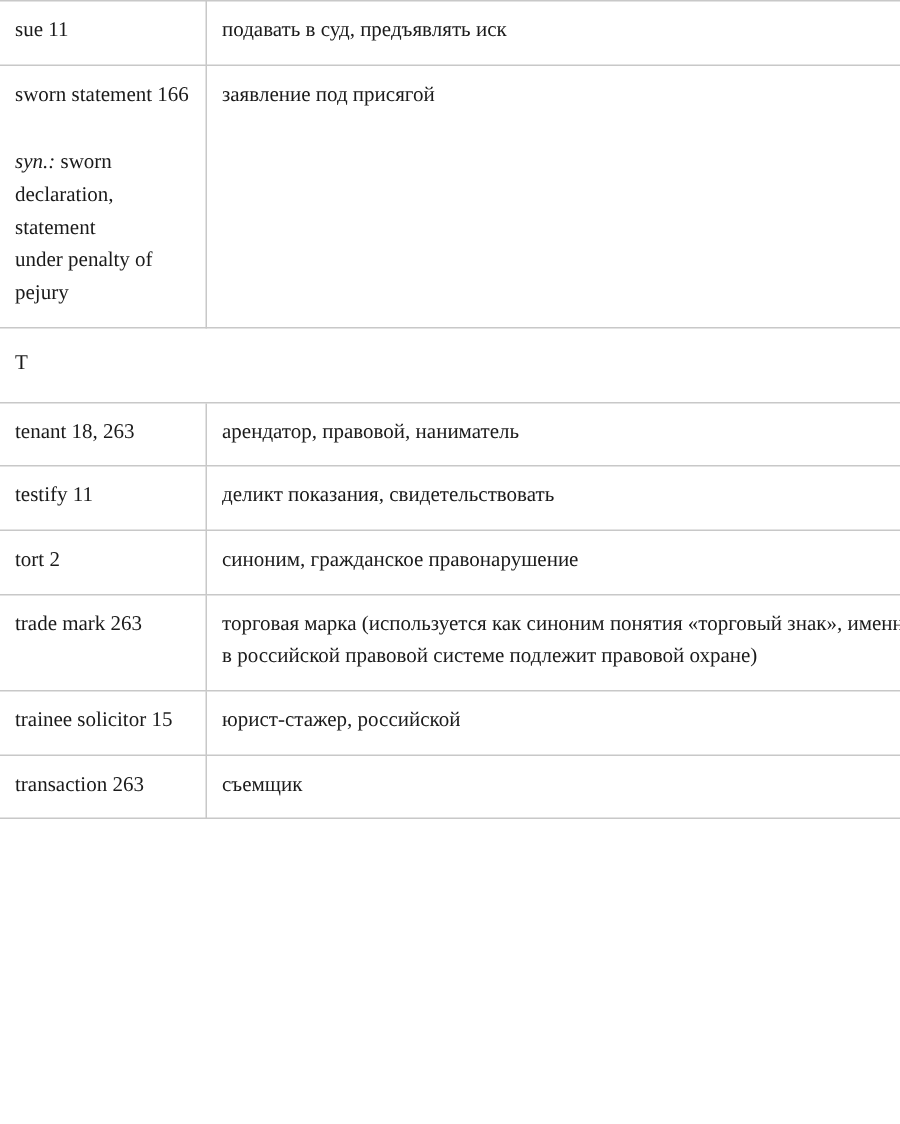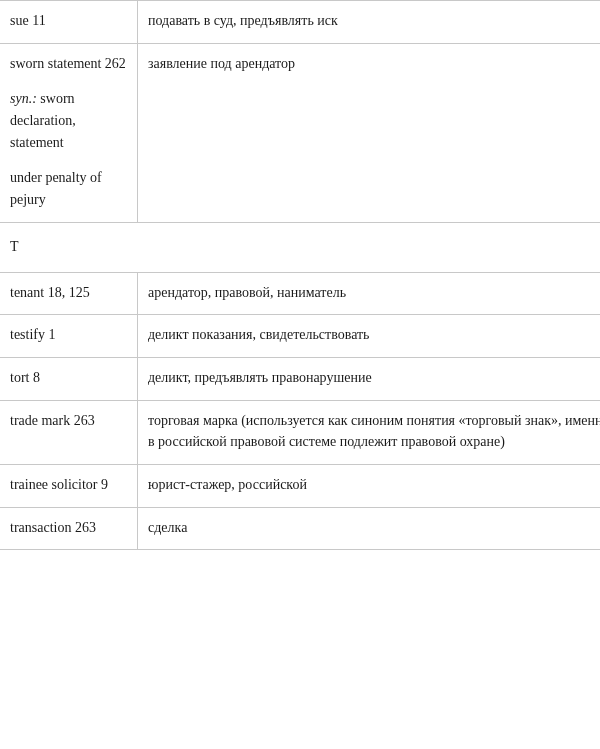--- a/index.html
+++ b/index.html
@@ -41,27 +41,27 @@
     width: 483px;
   }
   td.section-letter {
     border-right: none;
   }
   tr.section-row td {
     padding-top: 13px;
     padding-bottom: 14px;
   }
   .syn-line {
-    margin-top: 14px;
+    margin-top: 24px;
   }
   .syn-label {
     font-style: italic;
   }
   .extra-line {
-    margin-top: 14px;
+    margin-top: 0;
   }
   .first-row td {
     border-top: none;
   }
   .blank-cell {
     border-right: none;
   }
 </style>
 </head>
 <body>
@@ -74,85 +74,85 @@
         <td class="term">
           <span>sue 11</span>
         </td>
         <td class="def">
           <span>подавать в суд, предъявлять иск</span>
         </td>
       </tr>
 
       <tr>
         <td class="term">
-          <div>sworn statement 262</div>
+          <div>sworn statement 166</div>
           <div class="syn-line"><span class="syn-label">syn.:</span> <span>sworn declaration, statement</span></div>
           <div class="extra-line">under penalty of pejury</div>
         </td>
         <td class="def">
-          <span>заявление под арендатор</span>
+          <span>заявление под присягой</span>
         </td>
       </tr>
 
       <tr class="section-row">
         <td class="term section-letter">
           <span>T</span>
         </td>
         <td class="def blank-cell"></td>
       </tr>
 
       <tr>
         <td class="term">
-          <span>tenant 18, 125</span>
+          <span>tenant 18, 263</span>
         </td>
         <td class="def">
           <span>арендатор, правовой, наниматель</span>
         </td>
       </tr>
 
       <tr>
         <td class="term">
-          <span>testify 1</span>
+          <span>testify 11</span>
         </td>
         <td class="def">
           <span>деликт показания, свидетельствовать</span>
         </td>
       </tr>
 
       <tr>
         <td class="term">
-          <span>tort 8</span>
+          <span>tort 2</span>
         </td>
         <td class="def">
-          <span>деликт, предъявлять правонарушение</span>
+          <span>синоним, гражданское правонарушение</span>
         </td>
       </tr>
 
       <tr>
         <td class="term">
           <span>trade mark 263</span>
         </td>
         <td class="def">
           <span>торговая марка (используется как синоним понятия «торговый знак», именно он в российской правовой системе подлежит правовой охране)</span>
         </td>
       </tr>
 
       <tr>
         <td class="term">
-          <span>trainee solicitor 9</span>
+          <span>trainee solicitor 15</span>
         </td>
         <td class="def">
           <span>юрист-стажер, российской</span>
         </td>
       </tr>
 
       <tr>
         <td class="term">
           <span>transaction 263</span>
         </td>
         <td class="def">
-          <span>сделка</span>
+          <span>съемщик</span>
         </td>
       </tr>
 
     </tbody>
   </table>
 </div>
 
 </body></html>

